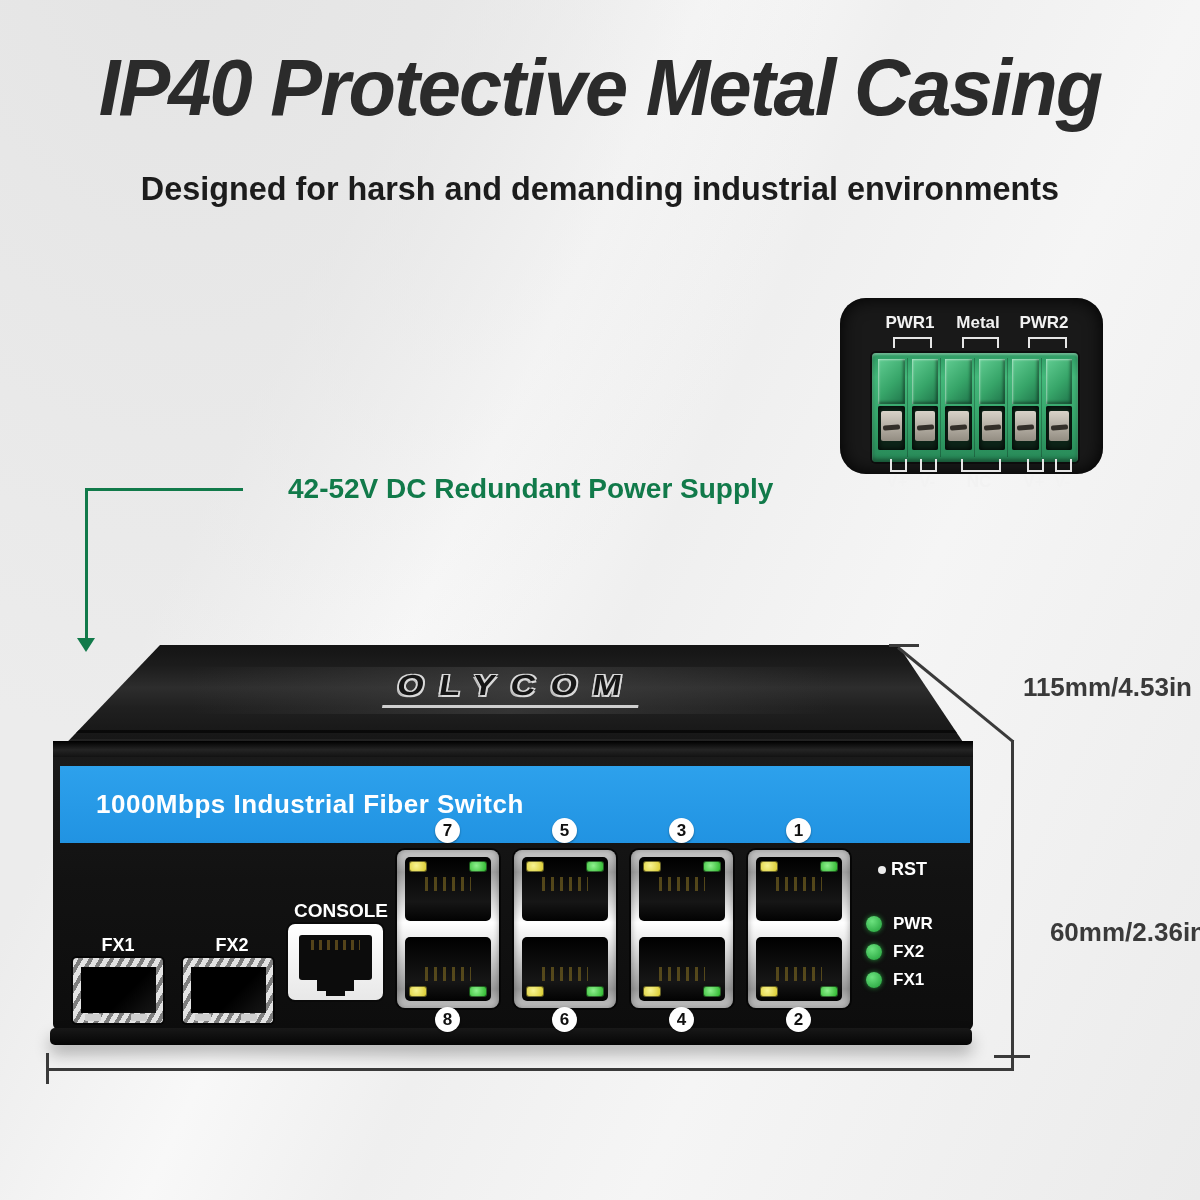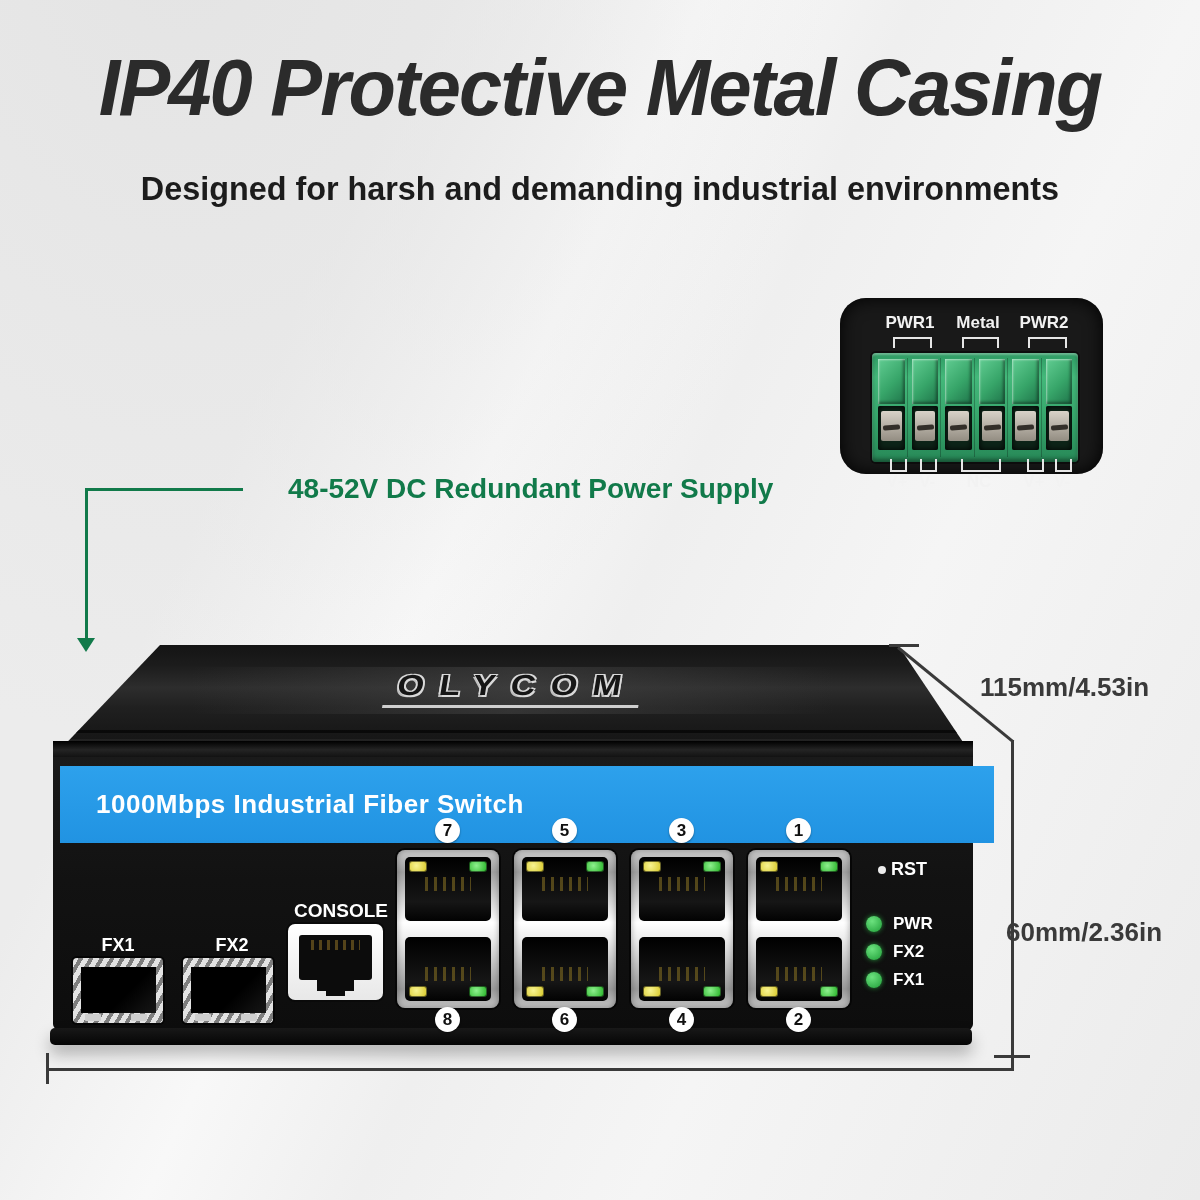--- a/index.html
+++ b/index.html
@@ -41,21 +41,21 @@
     background:linear-gradient(180deg,#141414 0%,#1c1c1c 18%,#2d2d2d 38%,#202020 56%,#181818 78%,#131313 100%);}
   .ridge1{left:0;right:0;top:76%;height:3px;background:rgba(0,0,0,.6);}
   .ridge2{left:0;right:0;top:84%;height:2px;background:rgba(255,255,255,.05);}
   .ridge3{left:0;right:0;top:91%;height:3px;background:rgba(0,0,0,.55);}
   .logo-band{left:15%;right:15%;top:20%;height:42%;background:linear-gradient(90deg,rgba(70,70,70,0),rgba(78,78,78,.45),rgba(70,70,70,0));}
   .brand{left:50%;top:24px;transform:translateX(-50%) scaleX(1.18) skewX(-8deg);font-size:29px;font-weight:bold;letter-spacing:13px;color:#161616;padding:0 4px 3px 10px;border-bottom:3px solid #cfcfcf;white-space:nowrap;
     text-shadow:1.5px 1.5px 0 #d9d9d9,-1.5px -1.5px 0 #d9d9d9,1.5px -1.5px 0 #d9d9d9,-1.5px 1.5px 0 #bfbfbf;}
   .bezel{left:53px;top:741px;width:920px;height:25px;background:linear-gradient(180deg,#000 0,#242424 35%,#0d0d0d 72%,#1b1b1b 100%);}
   .front{left:53px;top:757px;width:920px;height:273px;background:linear-gradient(180deg,#1a1a1a,#121212 45%,#0d0d0d);border-radius:0 0 6px 6px;}
   .base{left:50px;top:1028px;width:922px;height:17px;background:linear-gradient(180deg,#181818,#050505);border-radius:5px;box-shadow:0 9px 16px rgba(0,0,0,.28);}
-  .banner{left:60px;top:766px;width:910px;height:77px;background:linear-gradient(180deg,#2da1ec,#2193e2);padding-left:24px;}
+  .banner{left:60px;top:766px;width:910px;height:77px;background:linear-gradient(180deg,#2da1ec,#2193e2);}
   .banner-text{left:36px;top:23px;font-size:26px;font-weight:bold;color:#ffffff;letter-spacing:.5px;}
   .badge{width:25px;height:25px;border-radius:50%;background:#ffffff;color:#101010;font-size:17px;font-weight:bold;display:flex;align-items:center;justify-content:center;box-shadow:0 1px 2px rgba(0,0,0,.4);}
   
   .pcol{top:850px;width:102px;height:158px;border-radius:8px;
     background:linear-gradient(180deg,#cdcdcd,#a0a0a0 14%,#ffffff 46%,#ededed 56%,#999999 88%,#c6c6c6);
     box-shadow:0 0 0 2px #060606, inset 0 0 6px rgba(0,0,0,.35);}
   .jack{position:absolute;left:8px;width:86px;height:64px;background:linear-gradient(180deg,#000,#161616 70%,#020202);border-radius:5px;}
   .jack.t{top:7px;} .jack.b{bottom:7px;}
   .jack::after{content:"";position:absolute;left:20px;right:20px;height:14px;background:repeating-linear-gradient(90deg,#6b5a1e 0 3px,rgba(0,0,0,0) 3px 9px);opacity:.75;}
   .jack.t::after{top:20px;} .jack.b::after{bottom:20px;}
@@ -75,40 +75,40 @@
   .console-jack::before{content:"";position:absolute;left:12px;right:12px;top:5px;height:10px;background:repeating-linear-gradient(90deg,#55441a 0 3px,rgba(0,0,0,0) 3px 8px);}
   .console-tab{left:29px;top:56px;width:37px;height:11px;background:#0c0c0c;}
   .console-tab2{left:38px;top:67px;width:19px;height:5px;background:#0c0c0c;}
   .sfp-label{top:935px;transform:translateX(-50%);font-size:18px;font-weight:bold;color:#ffffff;}
   .sfp{top:958px;width:90px;height:65px;border-radius:4px;box-shadow:0 0 0 2px #050505;
     background:repeating-linear-gradient(120deg,#e3e3e3 0 5px,#7d7d7d 5px 9px);}
   .sfp-open{left:8px;top:9px;right:7px;bottom:10px;background:linear-gradient(135deg,#000 60%,#161616);}
   .sfp-foot{left:12px;bottom:2px;width:16px;height:7px;background:#cfcfcf;box-shadow:46px 0 0 #cfcfcf;border-radius:1px;}
   
   .dimline{background:#3a3a3a;}
-  .dimtext{color:#3a3a3a;font-size:26px;font-weight:bold;text-align:left;white-space:nowrap;}
+  .dimtext{color:#3a3a3a;font-size:26px;font-weight:bold;text-align:right;white-space:nowrap;}
   .tick-top{left:889px;top:644px;width:30px;height:3px;}
   .diag{left:898px;top:646px;width:149px;height:3px;transform-origin:0 50%;transform:rotate(39.3deg);}
   .vline{left:1011px;top:740px;width:3px;height:331px;}
   .tick-bot{left:994px;top:1055px;width:36px;height:3px;}
   .hline{left:47px;top:1068px;width:967px;height:3px;}
   .tick-left{left:46px;top:1053px;width:3px;height:31px;}
   .dim-depth{left:980px;top:672px;width:212px;}
   .dim-height{left:1006px;top:917px;width:200px;}
   .dim-width{left:414px;top:1085px;width:200px;}
 </style>
 </head>
 <body>
 
 <div id="canvas">
 
   <div class="abs title">IP40 Protective Metal Casing</div>
   <div class="abs subtitle">Designed for harsh and demanding industrial environments</div>
 
-  <div class="abs power-note">48-52V DC Redundant Power Supply</div>
+  <div class="abs power-note">42-52V DC Redundant Power Supply</div>
   <div class="abs note-hline"></div>
   <div class="abs note-vline"></div>
   <div class="abs note-arrow"></div>
 
   <div class="abs inset">
     <div class="abs glabel" style="left:70px;">PWR1</div>
     <div class="abs glabel" style="left:138px;">Metal</div>
     <div class="abs glabel" style="left:204px;">PWR2</div>
     <div class="abs gbracket" style="left:53px;width:35px;"></div>
     <div class="abs gbracket" style="left:122px;width:33px;"></div>

